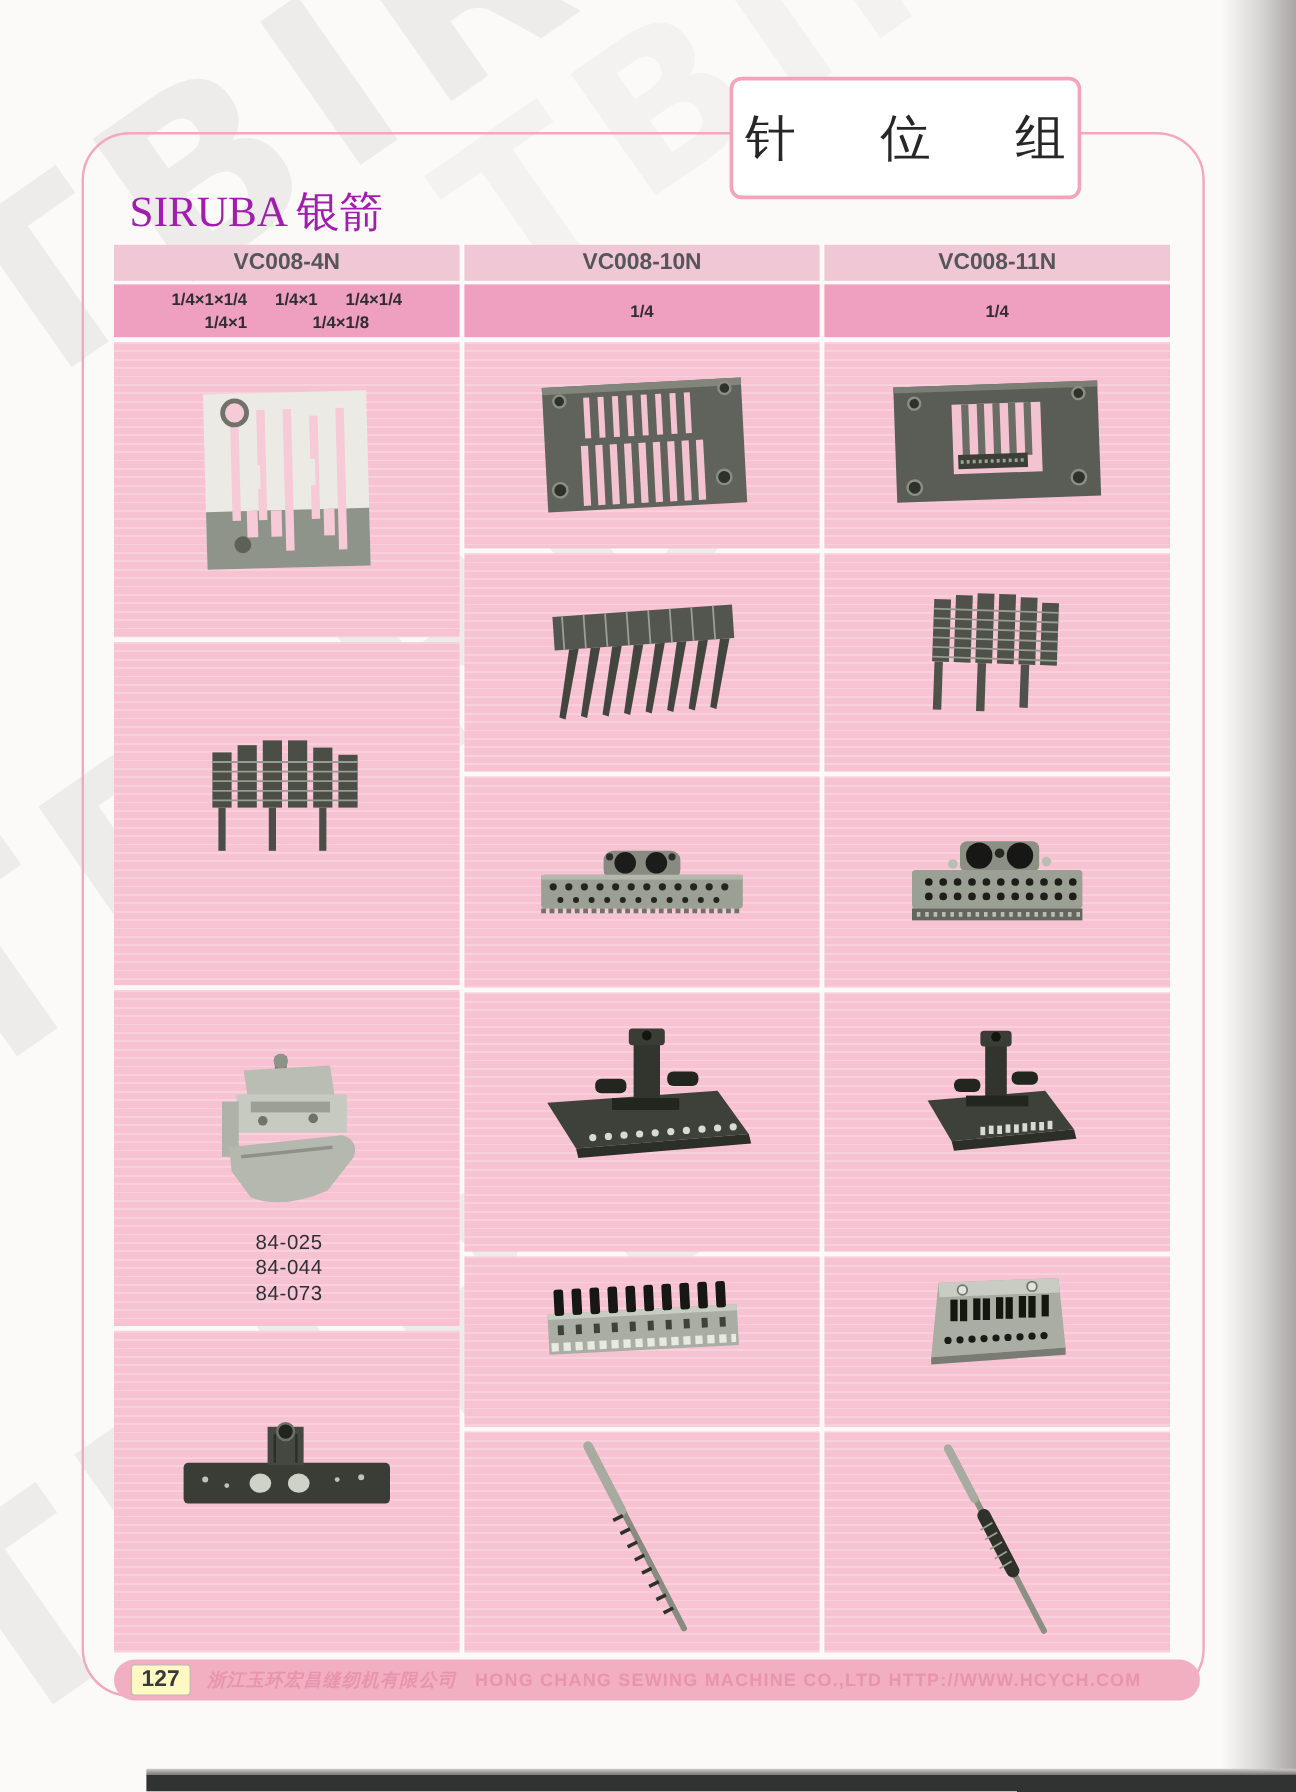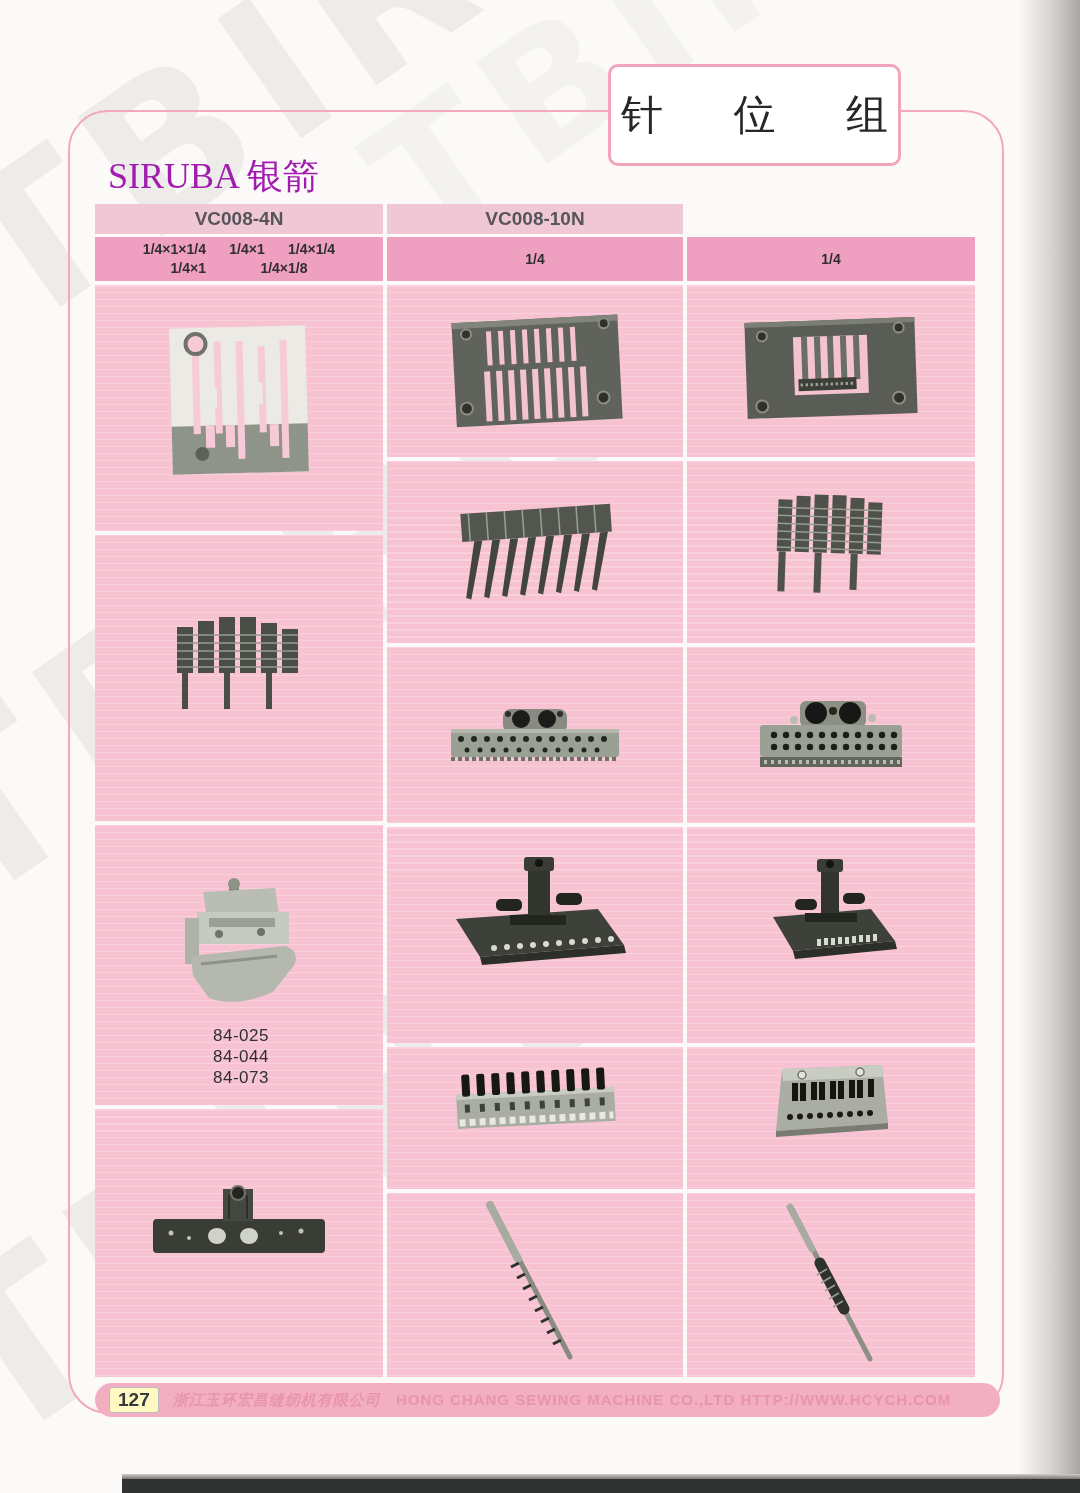--- a/index.html
+++ b/index.html
@@ -52,20 +52,21 @@
     <span>针 位 组</span>
   </div>
 
   <div class="brand">SIRUBA 银箭</div>
 
   <div class="catalog">
 
     <div class="hrow">
       <div class="h1cell">VC008-4N</div>
       <div class="h1cell">VC008-10N</div>
+      <div class="h1cell">VC008-11N</div>
     </div>
     <div class="h1gap"></div>
     <div class="hrow">
       <div class="h2cell">
         <div>1/4×1×1/4      1/4×1      1/4×1/4</div>
         <div>1/4×1              1/4×1/8</div>
       </div>
       <div class="h2cell">
         <div>1/4</div>
       </div>

